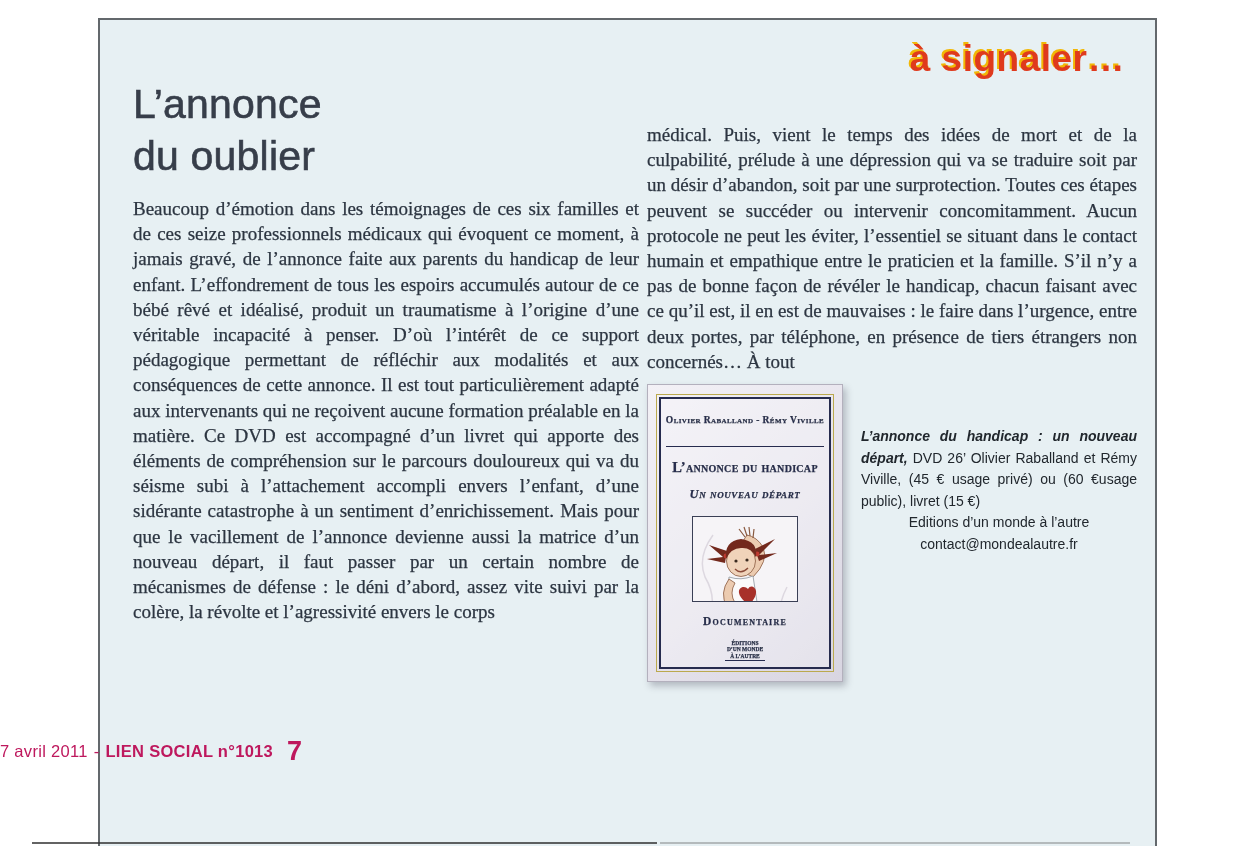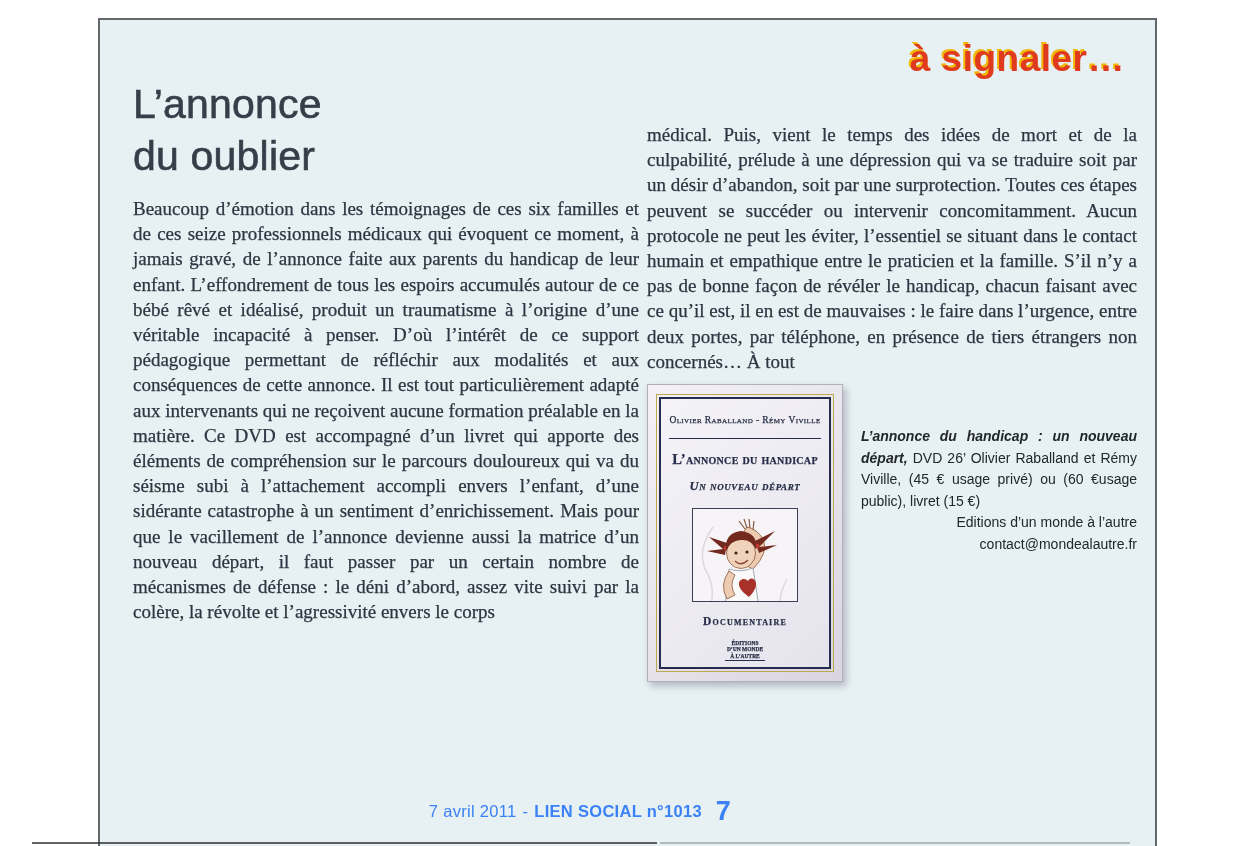--- a/index.html
+++ b/index.html
@@ -40,47 +40,47 @@
     border:1px solid #b3b0bd;box-shadow:3px 4px 7px rgba(40,40,60,.28);
     padding:12px 11px;
   }
   .dvd-frame{
     width:100%;height:100%;box-sizing:border-box;
     border:2px solid #262b4e;outline:1px solid #bba94e;outline-offset:2px;
     display:flex;flex-direction:column;align-items:center;
     padding:9px 6px 6px;color:#262b4e;text-align:center;background:rgba(250,249,252,.35);
   }
   .dvd-authors{
-    font-size:9.5px;font-weight:400;font-variant:small-caps;letter-spacing:.4px;
-    border-bottom:1.5px solid #262b4e;padding-bottom:5px;white-space:nowrap;
+    font-size:9.5px;font-weight:700;font-variant:small-caps;letter-spacing:.4px;
+    border-bottom:1.5px solid #262b4e;padding-bottom:13px;white-space:nowrap;
   }
   .dvd-title{font-size:14.5px;font-weight:700;font-variant:small-caps;margin-top:8px;letter-spacing:.3px;white-space:nowrap;}
   .dvd-subtitle{font-size:12.5px;font-weight:700;font-style:italic;font-variant:small-caps;letter-spacing:.6px;margin-top:2px;}
   .dvd-art{
     width:104px;height:146px;border:1px solid #3a3f55;background:#f6f4f7;
     margin:8px 0 7px;overflow:hidden;
   }
   .dvd-genre{font-size:11.5px;font-weight:700;font-variant:small-caps;letter-spacing:1.2px;}
   .dvd-logo{
     margin-top:5px;font-size:5.5px;line-height:6.5px;font-weight:700;
     text-transform:uppercase;border-bottom:1px solid #262b4e;padding:0 2px 1px;
   }
   
   .caption{
     margin-top:52px;font-family:"Liberation Sans",sans-serif;
     font-size:14px;line-height:21.5px;color:#21272d;
     -webkit-text-stroke:0;
   }
   .caption p{margin:0;text-align:justify;}
   .caption-lead{font-weight:700;font-style:italic;margin-right:5px;}
-  .caption-line{text-align:right;padding-left:17px;}
+  .caption-line{text-align:center;padding-left:17px;}
   
   .footer{
-    position:absolute;top:796px;left:0;width:1160px;text-align:center;
-    font-size:16.5px;color:#3b82f6;letter-spacing:.3px;
+    position:absolute;top:736px;left:0;width:1160px;text-align:left;
+    font-size:16.5px;color:#be185d;letter-spacing:.3px;
   }
   .footer .sep{margin:0 6px;}
   .footer .issue{font-weight:700;}
   .footer .pagenum{font-size:27px;font-weight:700;margin-left:14px;vertical-align:-3px;}
   
   .scan-a{position:absolute;left:32px;bottom:2px;width:625px;height:2.5px;background:#2f2f2f;opacity:.75;}
   .scan-b{position:absolute;left:660px;bottom:2px;width:470px;height:2px;background:#6a6a6a;opacity:.4;}
 </style>
 </head>
 <body>

